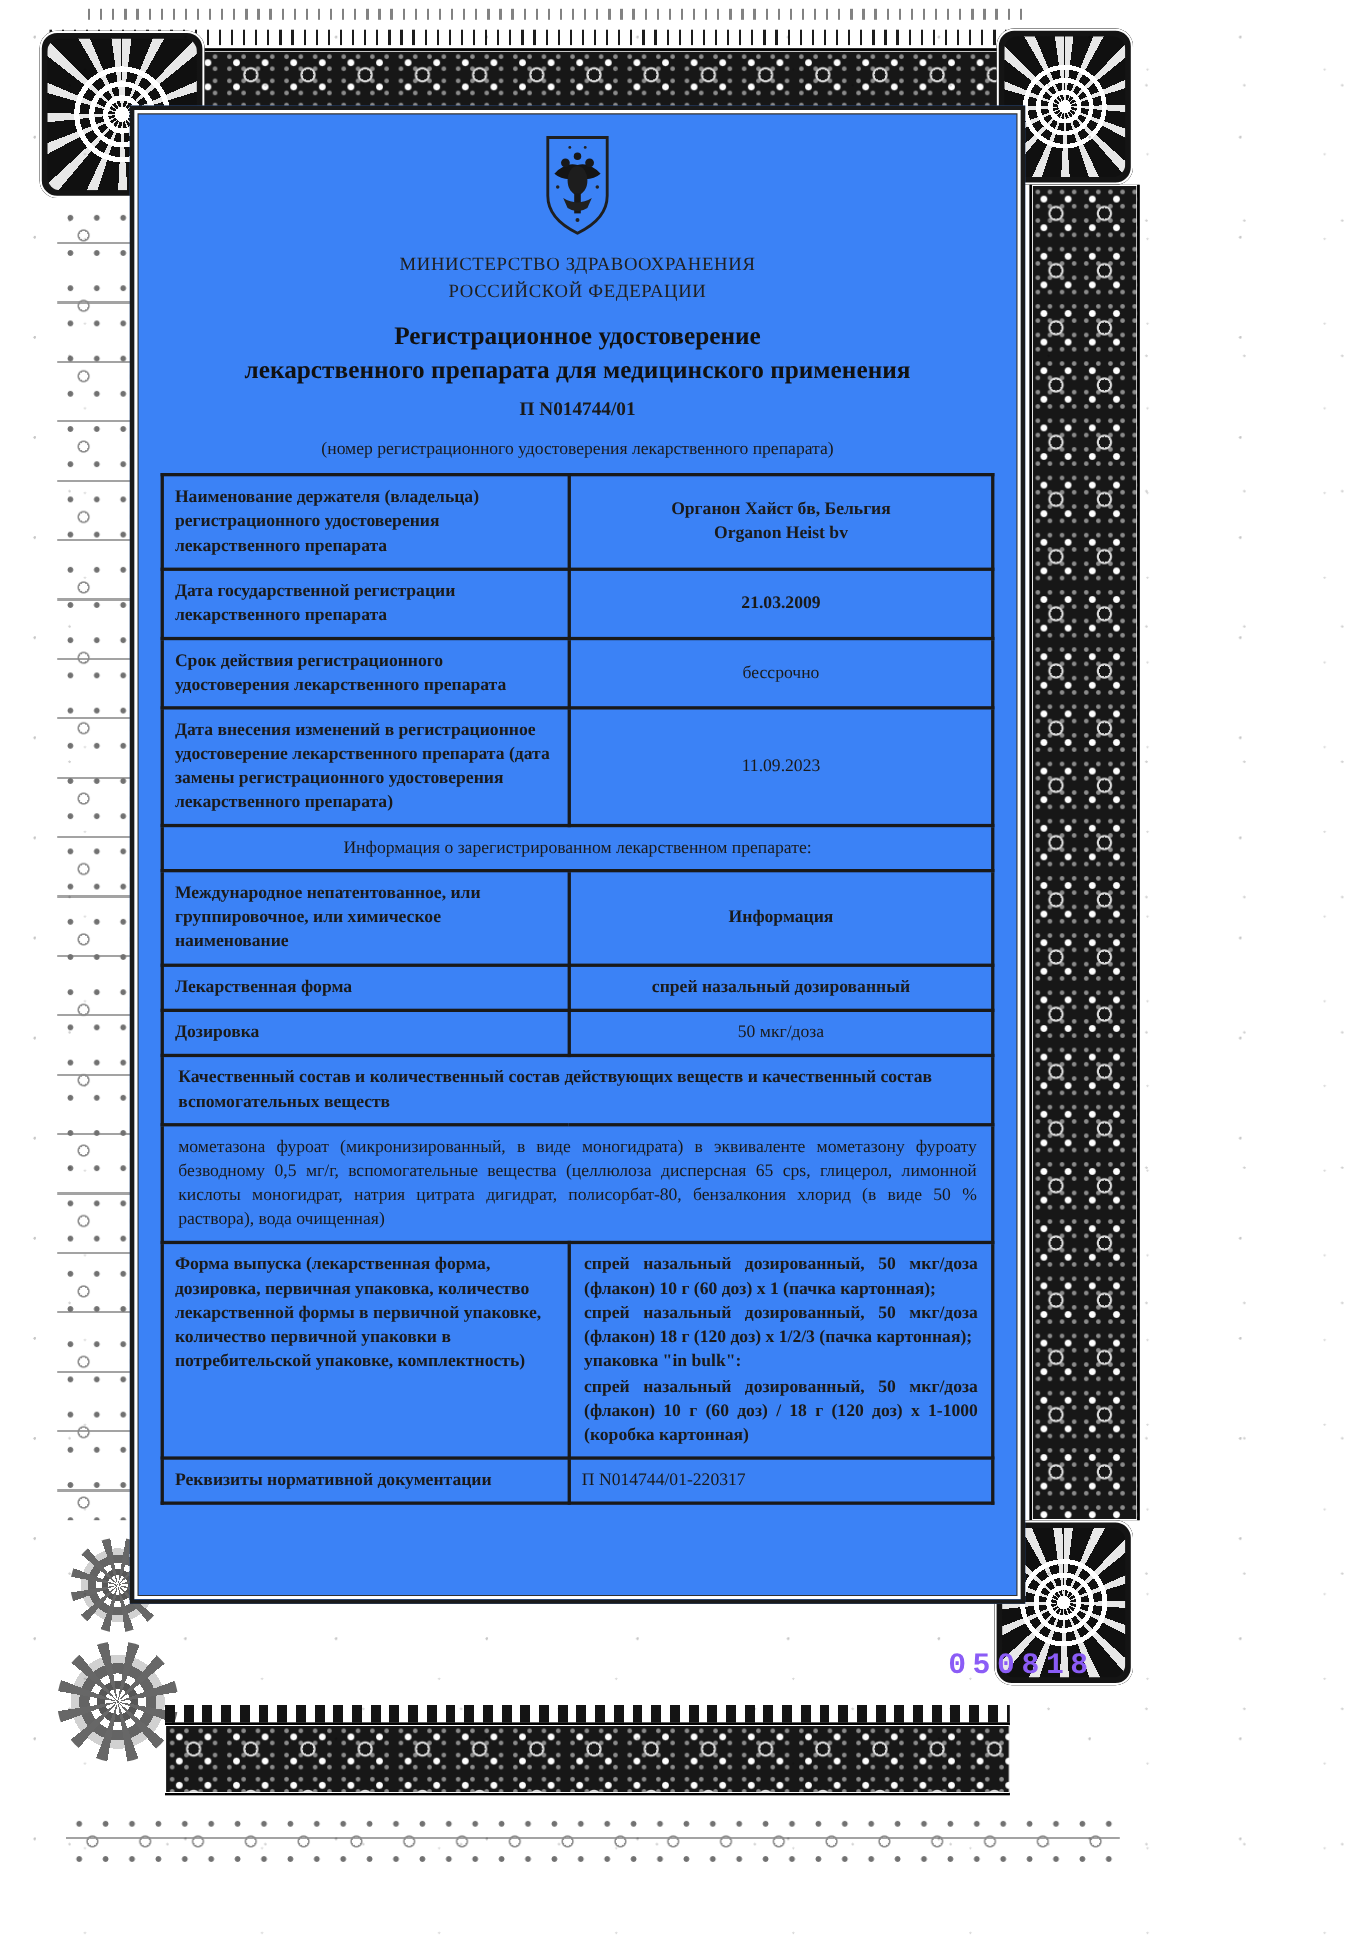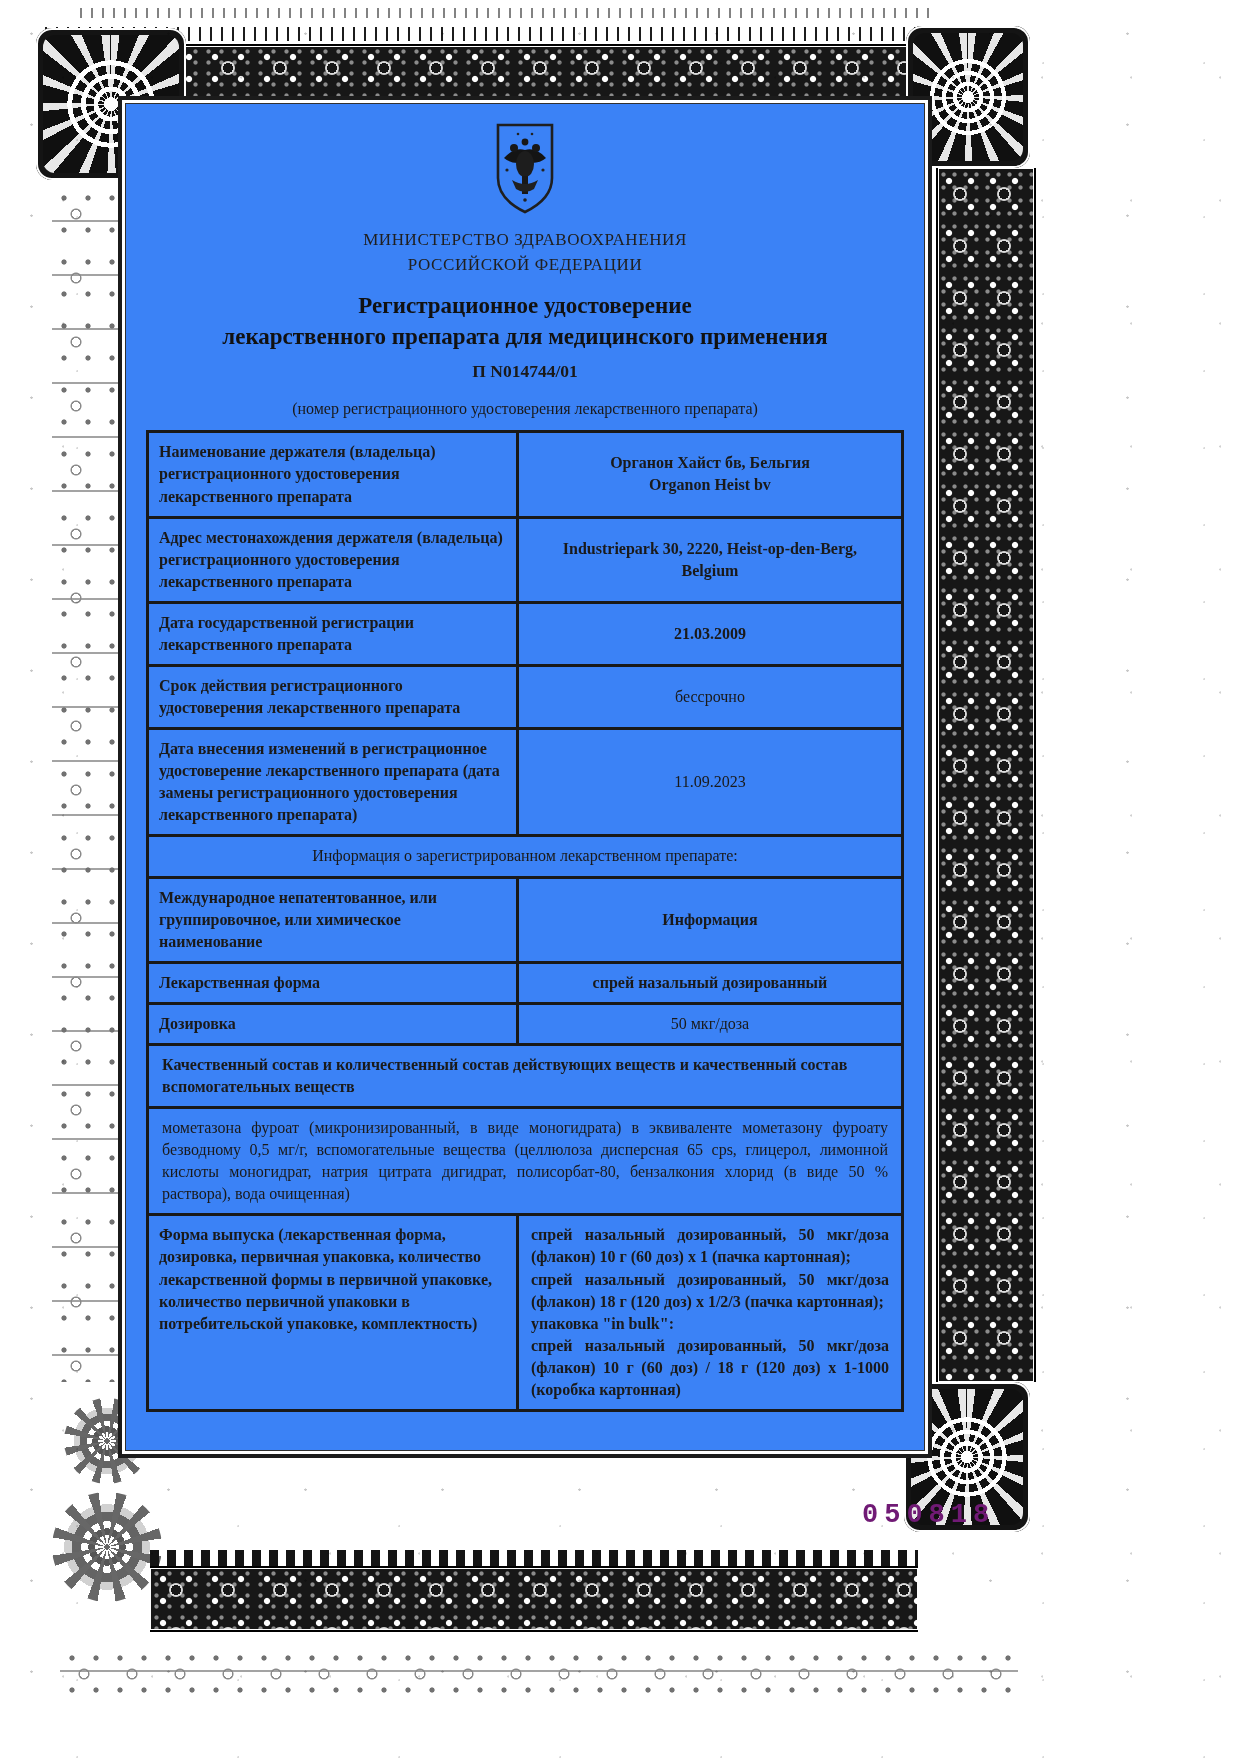--- a/index.html
+++ b/index.html
@@ -83,21 +83,21 @@
   td.val.b{ font-weight:bold;}
   td.full{ text-align:center;}
   td.full.hdr{ font-weight:bold; text-align:left; padding-left:13px;}
   td.full.just{ text-align:justify; padding-left:13px; padding-right:13px;}
   td.val.list{ text-align:justify; white-space:pre-line; padding-left:12px; padding-right:12px; font-weight:bold;}
   td.val.left{ text-align:left; font-weight:normal;}
 
   .stamp{
     position:absolute; left:862px; top:1500px; z-index:3;
     font-family:"Liberation Mono", monospace; font-size:27px; font-weight:bold;
-    letter-spacing:6px; color:#701a75;
+    letter-spacing:6px; color:#8b5cf6;
   }
 </style>
 </head>
 <body>
 
 <div class="page">
 
   <div class="ticks faint" style="left:80px;top:8px;width:850px;height:10px;"></div>
   <div class="ticks" style="left:45px;top:27px;width:870px;height:14px;"></div>
   <div class="lace" style="left:150px;top:44px;width:768px;height:64px;"></div>
@@ -144,25 +144,20 @@
     <div class="reg-note">(номер регистрационного удостоверения лекарственного препарата)</div>
 
     <table class="cert">
       <tbody>
         <tr>
           <td class="lbl">Наименование держателя (владельца) регистрационного удостоверения лекарственного препарата</td>
           <td class="val b">Органон Хайст бв, Бельгия
 Organon Heist bv</td>
         </tr>
         <tr>
-          <td class="lbl">Адрес местонахождения держателя (владельца) регистрационного удостоверения лекарственного препарата</td>
-          <td class="val b">Industriepark 30, 2220, Heist-op-den-Berg,
-Belgium</td>
-        </tr>
-        <tr>
           <td class="lbl">Дата государственной регистрации лекарственного препарата</td>
           <td class="val b">21.03.2009</td>
         </tr>
         <tr>
           <td class="lbl">Срок действия регистрационного удостоверения лекарственного препарата</td>
           <td class="val">бессрочно</td>
         </tr>
         <tr>
           <td class="lbl">Дата внесения изменений в регистрационное удостоверение лекарственного препарата (дата замены регистрационного удостоверения лекарственного препарата)</td>
           <td class="val">11.09.2023</td>
@@ -188,18 +183,22 @@
         <tr>
           <td class="full just" colspan="2">мометазона фуроат (микронизированный, в виде моногидрата) в эквиваленте мометазону фуроату безводному 0,5 мг/г, вспомогательные вещества (целлюлоза дисперсная 65 cps, глицерол, лимонной кислоты моногидрат, натрия цитрата дигидрат, полисорбат-80, бензалкония хлорид (в виде 50 % раствора), вода очищенная)</td>
         </tr>
         <tr>
           <td class="lbl" style="vertical-align:top;">Форма выпуска (лекарственная форма, дозировка, первичная упаковка, количество лекарственной формы в первичной упаковке, количество первичной упаковки в потребительской упаковке, комплектность)</td>
           <td class="val list" style="vertical-align:top;">спрей назальный дозированный, 50 мкг/доза (флакон) 10 г (60 доз) х 1 (пачка картонная);
 спрей назальный дозированный, 50 мкг/доза (флакон) 18 г (120 доз) х 1/2/3 (пачка картонная);
 упаковка "in bulk":
 спрей назальный дозированный, 50 мкг/доза (флакон) 10 г (60 доз) / 18 г (120 доз) х 1-1000 (коробка картонная)</td>
         </tr>
+        <tr>
+          <td class="lbl">Реквизиты нормативной документации</td>
+          <td class="val left">П N014744/01-220317</td>
+        </tr>
       </tbody>
     </table>
   </div>
 
   <div class="stamp">050818</div>
 </div>
 
 </body></html>

